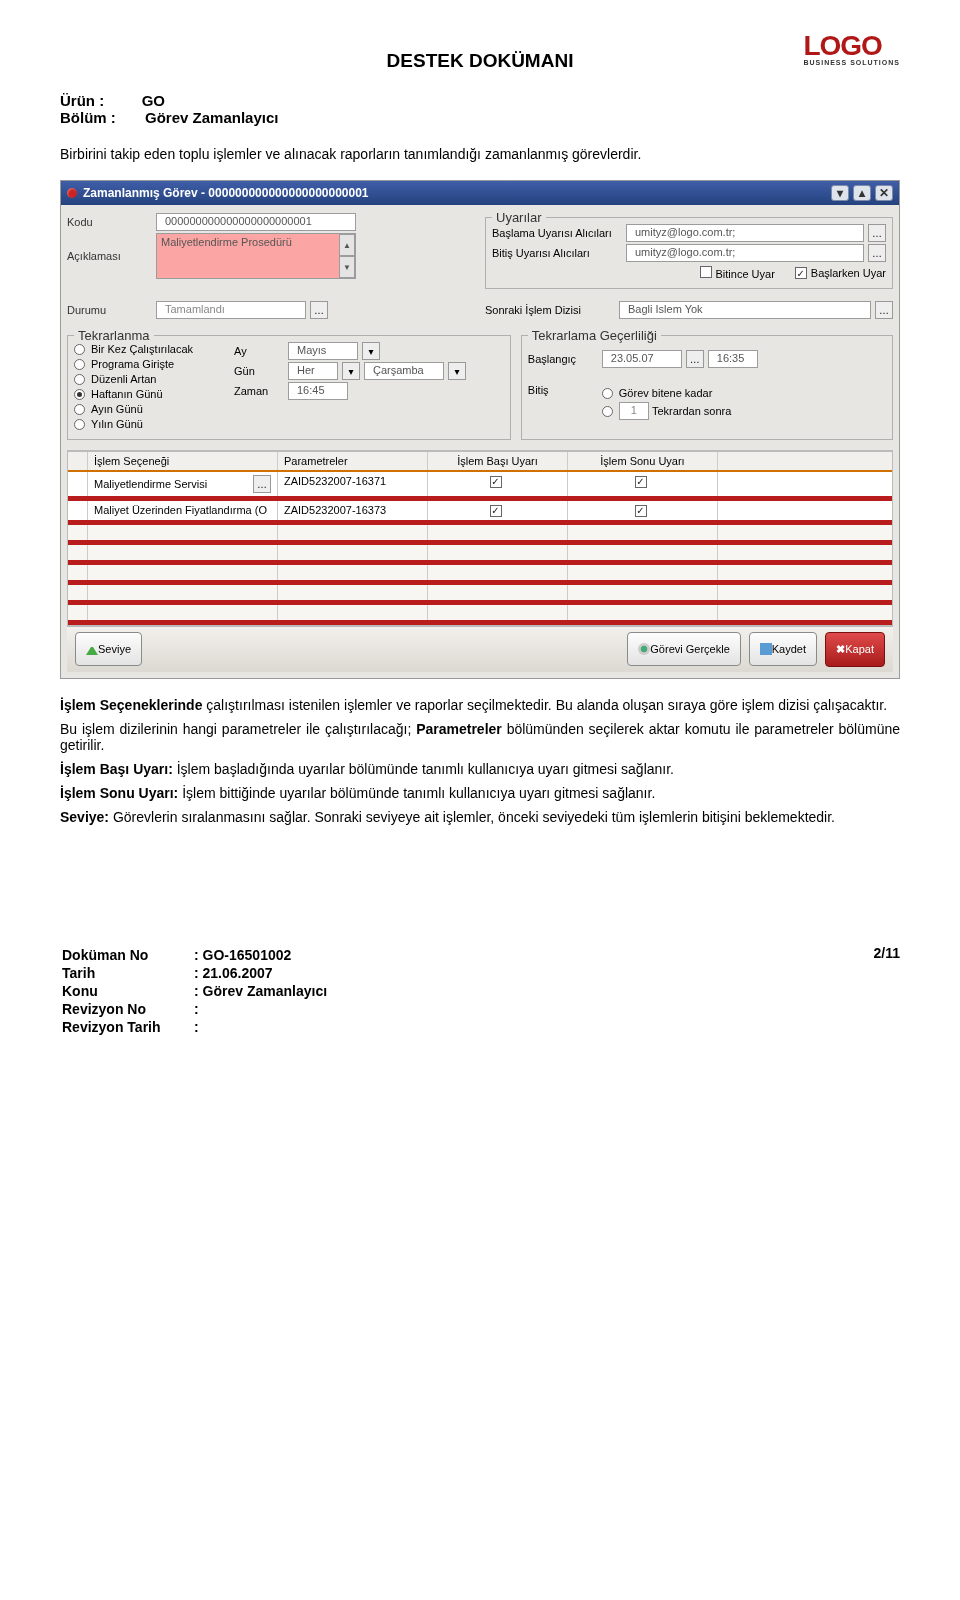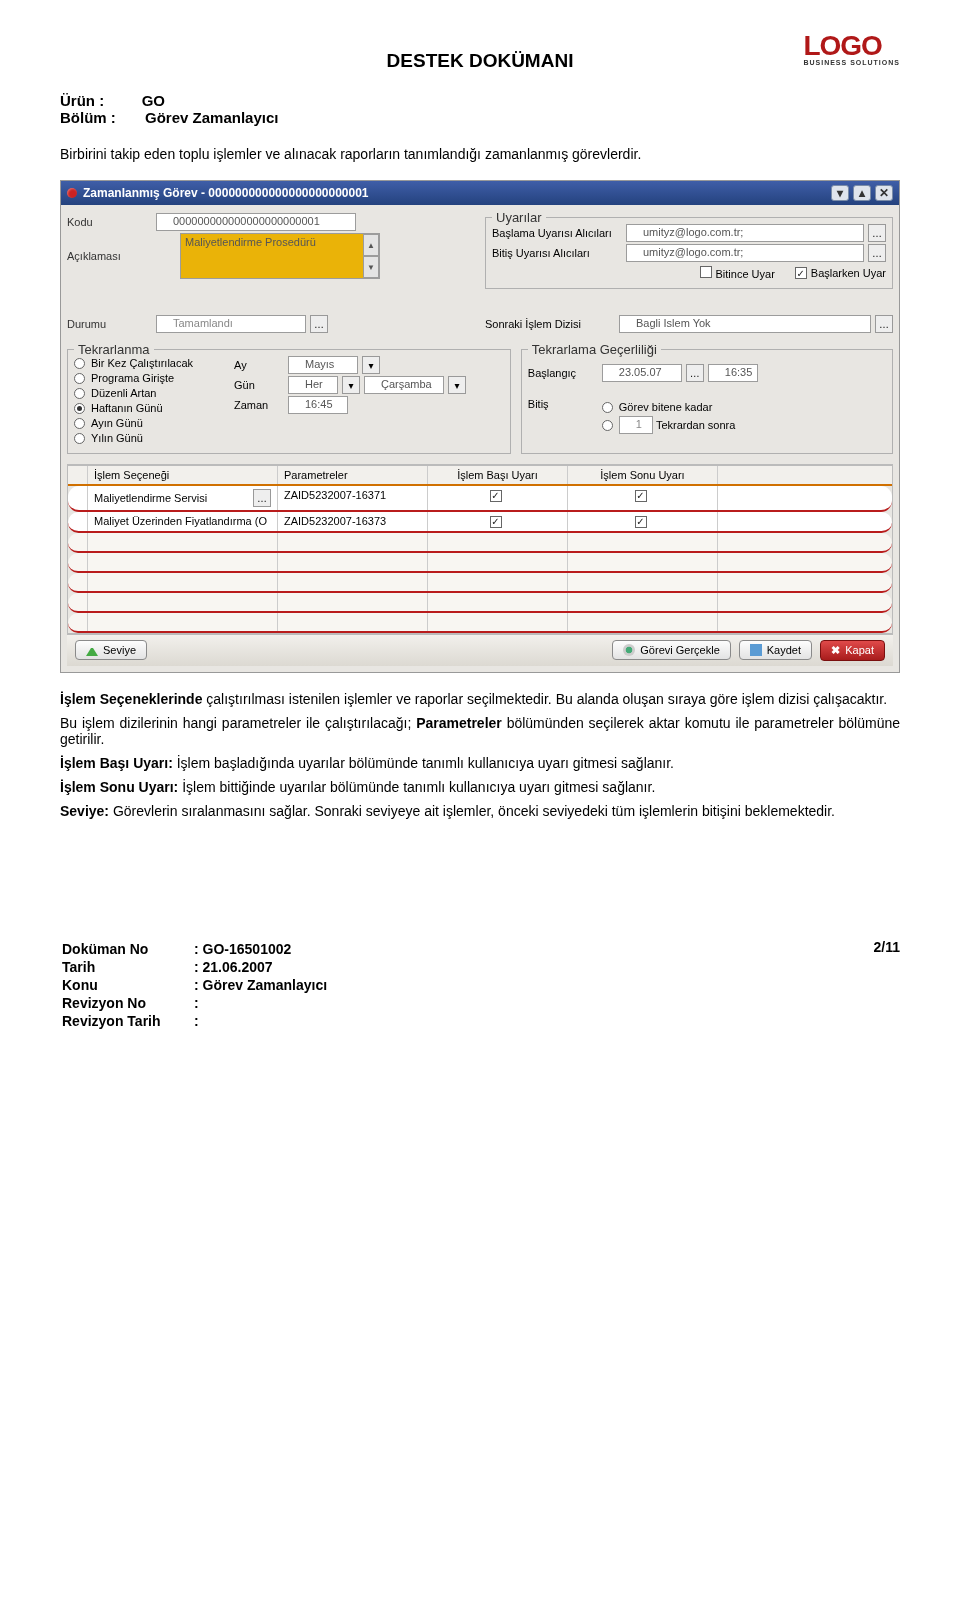--- a/index.html
+++ b/index.html
@@ -76,37 +76,36 @@
     color: #333;
   }
   .dlg-body { padding: 6px; }
   .row { display: flex; gap: 10px; }
   .col { flex: 1; }
   .lbl { display: inline-block; width: 85px; color: #333; font-size: 11px; vertical-align: top; }
   .inp, .sel {
     background: #fff;
     border: 1px solid #9c9c9c;
     height: 18px;
-    padding: 1px 16px;
+    padding: 1px 8px;
     font-size: 11px;
     color: #555;
   }
   .inp.ro { background: #ffffff; color: #888; }
   .textarea {
-    background: #eab308;
+    background: #fca5a5;
     border: 1px solid #9c9c9c;
     height: 46px;
     width: 200px;
     padding: 2px 4px;
     font-size: 11px;
     color: #555;
     position: relative;
     display: inline-block;
     vertical-align: top;
-    margin-left: 24px;
   }
   .spin { width: 16px; position: absolute; right: 0; top: 0; bottom: 0; display: flex; flex-direction: column; }
   .spinbtn { flex: 1; background: #e4e4e4; border: 1px solid #9c9c9c; display: flex; align-items: center; justify-content: center; font-size: 8px; }
   .fs {
     border: 1px solid #b0b0b0;
     margin-top: 6px;
     padding: 4px 6px 6px 6px;
     position: relative;
     background: #e8e6e2;
   }
@@ -158,45 +157,43 @@
     border-bottom: 2px solid #d07000;
     font-weight: normal;
     font-size: 11px;
   }
   .table-hdr > div, .trow > div {
     padding: 3px 6px;
     border-right: 1px solid #ccc;
   }
   .trow {
     display: flex;
-    border-bottom: 2px solid #b91c1c;
+    border-bottom: 5px solid #b91c1c;
     font-size: 11px;
     background: #fff;
     min-height: 20px;
-    border-radius: 11px;
   }
   .trow.empty { background: #f8f6f2; }
   .c1 { width: 190px; display: flex; align-items: center; }
   .c2 { width: 150px; }
   .c3 { width: 140px; text-align: center; }
   .c4 { width: 150px; text-align: center; }
 
   .bottombar {
     background: linear-gradient(#f2f0ec, #dcd9d2);
     border-top: 1px solid #bbb;
     padding: 5px 8px;
     display: flex;
     align-items: center;
     gap: 8px;
   }
   .btn {
     display: inline-flex;
     align-items: center;
-    gap: 5px;
-    padding: 3px 10px;
+    padding: 10px 10px;
     background: linear-gradient(#fdfdfd,#e3e3e3);
     border: 1px solid #8a8a8a;
     border-radius: 4px;
     font-size: 11px;
   }
   .btn.red { color: #fff; background: linear-gradient(#e04a4a,#a81c1c); border-color: #7a0f0f; }
   .btn .ic { width: 12px; height: 12px; display: inline-block; }
   .ic-gear { background: radial-gradient(circle,#4a7 40%,transparent 42%), #ccc; border-radius: 50%; }
   .ic-save { background: #5a9bd4; }
   .ic-x { color: #fff; font-weight: bold; }
@@ -279,21 +276,21 @@
               <span class="dotsbtn">…</span>
             </div>
             <div class="pair" style="justify-content:flex-end;gap:20px;margin-top:4px">
               <span><span class="chk"></span><span>Bitince Uyar</span></span>
               <span><span class="chk">✓</span><span>Başlarken Uyar</span></span>
             </div>
           </div>
         </div>
       </div>
 
-      <div class="row" style="margin-top:24px;align-items:flex-start">
+      <div class="row" style="margin-top:10px;align-items:flex-start">
         <div class="col">
           <div class="pair">
             <span class="lbl">Durumu</span>
             <span class="inp ro" style="width:150px">Tamamlandı</span>
             <span class="dotsbtn">…</span>
           </div>
         </div>
         <div class="col">
           <div class="pair">
             <span style="width:130px">Sonraki İşlem Dizisi</span>

